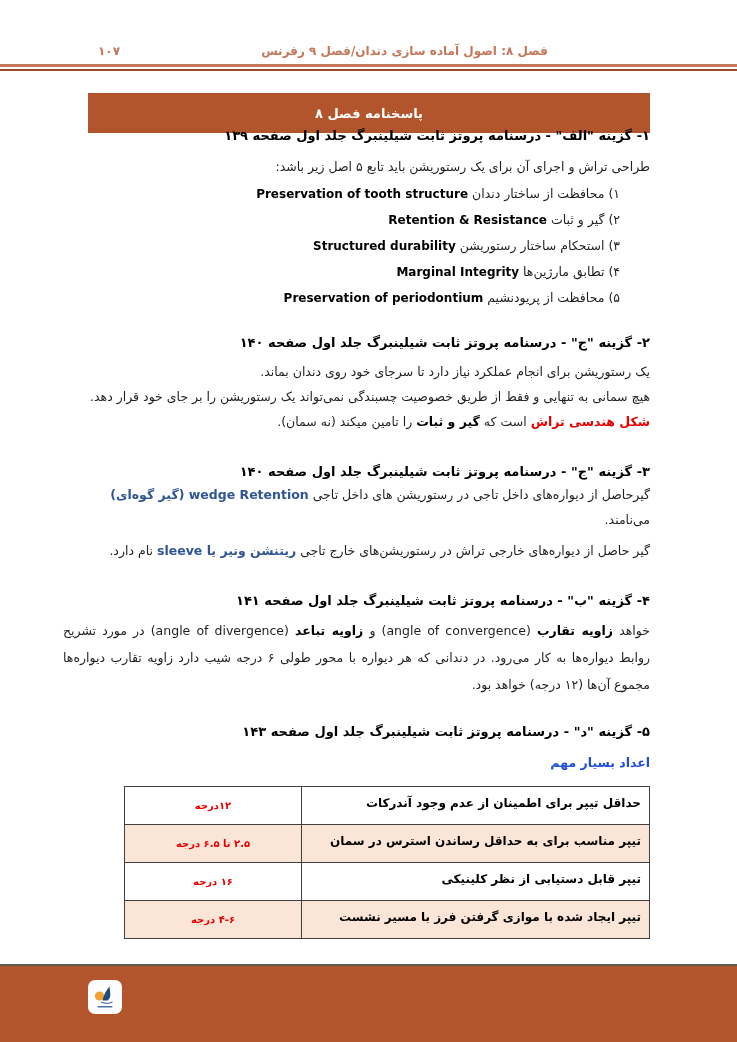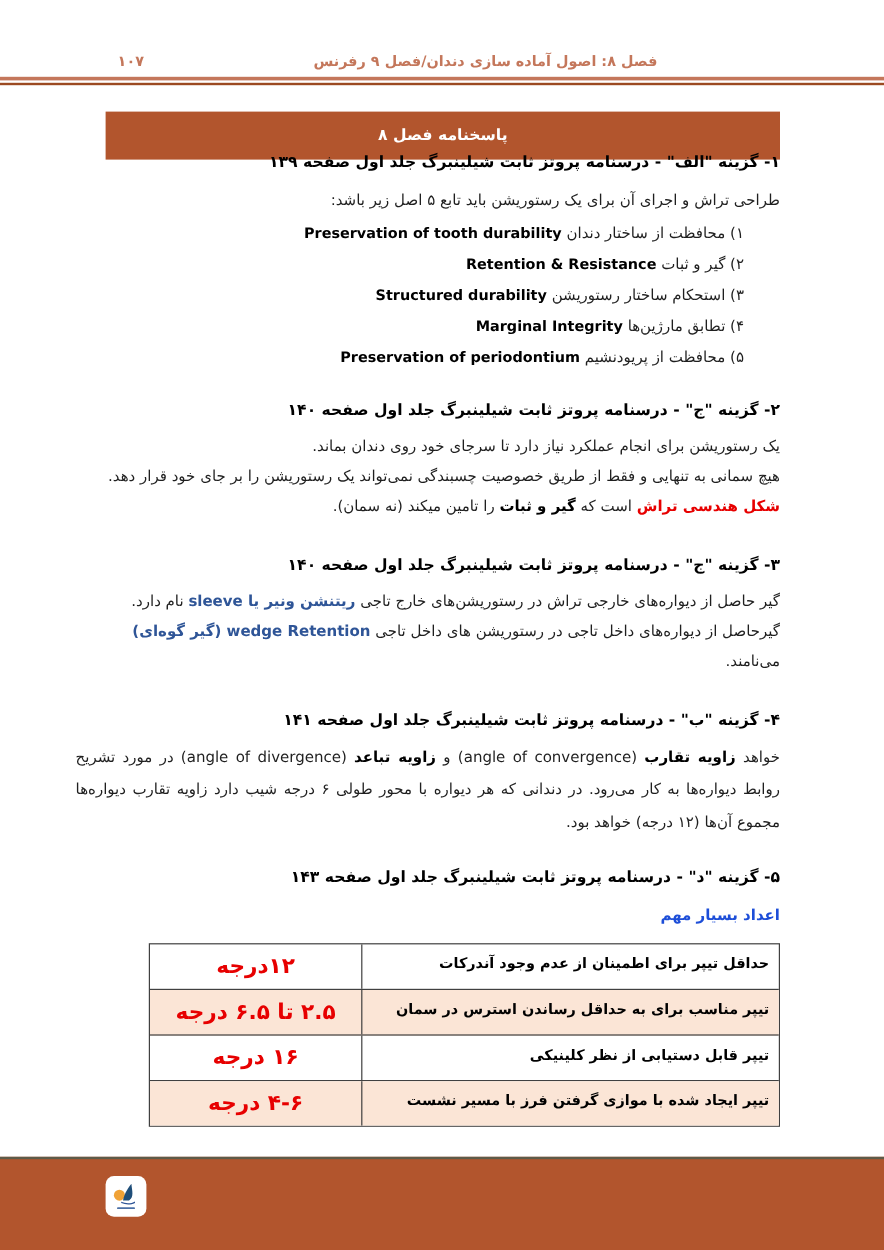--- a/index.html
+++ b/index.html
@@ -58,21 +58,21 @@
   }
   .trow{display:flex;flex-direction:row;border-bottom:1px solid #404040;}
   .trow:last-child{border-bottom:none;}
   .trow.shaded{background:#fbe5d6;}
   .cell-desc{
     flex:1;padding:6px 8px;font-weight:bold;font-size:12px;line-height:20px;color:#000;
   }
   .cell-value{
     width:168px;flex:none;border-left:none;
     display:flex;align-items:center;justify-content:center;
-    font-weight:bold;font-size:18px;color:#e70000;padding:6px 4px;
+    font-weight:bold;font-size:10px;color:#e70000;padding:6px 4px;
   }
   
   .trow .cell-value{border-right:1px solid #404040;}
 
   
   .footer-band{
     position:absolute;left:0;bottom:0;width:737px;height:78px;
     background:#b2552d;border-top:2px solid #5e5b49;box-sizing:border-box;
   }
   .logo-box{
@@ -91,40 +91,40 @@
 <div class="rule-thick"></div>
 <div class="rule-thin"></div>
 
 <div class="banner">پاسخنامه فصل ۸</div>
 
 <div class="content">
 
   <div class="sec-heading">۱- گزینه "الف" - درسنامه پروتز ثابت شیلینبرگ جلد اول صفحه ۱۳۹</div>
   <div class="intro body-line">طراحی تراش و اجرای آن برای یک رستوریشن باید تابع ۵ اصل زیر باشد:</div>
   <div class="principle-list">
-    <div class="principle-item"><span>۱) محافظت از ساختار دندان </span><span class="en">Preservation of tooth durability</span></div>
+    <div class="principle-item"><span>۱) محافظت از ساختار دندان </span><span class="en">Preservation of tooth structure</span></div>
     <div class="principle-item"><span>۲) گیر و ثبات </span><span class="en">Retention &amp; Resistance</span></div>
     <div class="principle-item"><span>۳) استحکام ساختار رستوریشن </span><span class="en">Structured durability</span></div>
     <div class="principle-item"><span>۴) تطابق مارژین‌ها </span><span class="en">Marginal Integrity</span></div>
     <div class="principle-item"><span>۵) محافظت از پریودنشیم </span><span class="en">Preservation of periodontium</span></div>
   </div>
 
   <div class="sec-heading mt-sec2">۲- گزینه "ج" - درسنامه پروتز ثابت شیلینبرگ جلد اول صفحه ۱۴۰</div>
   <div class="body-line first-line">یک رستوریشن برای انجام عملکرد نیاز دارد تا سرجای خود روی دندان بماند.</div>
   <div class="body-line">هیچ سمانی به تنهایی و فقط از طریق خصوصیت چسبندگی نمی‌تواند یک رستوریشن را بر جای خود قرار دهد.</div>
   <div class="body-line">
     <span class="red-bold">شکل هندسی تراش</span><span> است که </span><span class="bold">گیر و ثبات</span><span> را تامین میکند (نه سمان).</span>
   </div>
 
   <div class="sec-heading mt-sec3">۳- گزینه "ج" - درسنامه پروتز ثابت شیلینبرگ جلد اول صفحه ۱۴۰</div>
+  <div class="body-line">
+    <span>گیرحاصل از دیواره‌های داخل تاجی در رستوریشن های داخل تاجی </span><span class="blue-bold">wedge Retention (گیر گوه‌ای)</span><span> می‌نامند.</span>
+  </div>
   <div class="body-line first-line">
     <span>گیر حاصل از دیواره‌های خارجی تراش در رستوریشن‌های خارج تاجی </span><span class="blue-bold">ریتنشن ونیر یا sleeve</span><span> نام دارد.</span>
-  </div>
-  <div class="body-line">
-    <span>گیرحاصل از دیواره‌های داخل تاجی در رستوریشن های داخل تاجی </span><span class="blue-bold">wedge Retention (گیر گوه‌ای)</span><span> می‌نامند.</span>
   </div>
 
   <div class="sec-heading mt-sec4">۴- گزینه "ب" - درسنامه پروتز ثابت شیلینبرگ جلد اول صفحه ۱۴۱</div>
   <div class="justified">
     <span>خواهد </span><span class="bold">زاویه تقارب</span><span> (angle of convergence) و </span><span class="bold">زاویه تباعد</span><span> (angle of divergence) در مورد تشریح روابط دیواره‌ها به کار می‌رود. در دندانی که هر دیواره با محور طولی ۶ درجه شیب دارد زاویه تقارب دیواره‌ها مجموع آن‌ها (۱۲ درجه) خواهد بود.</span>
   </div>
 
   <div class="sec-heading mt-sec5">۵- گزینه "د" - درسنامه پروتز ثابت شیلینبرگ جلد اول صفحه ۱۴۳</div>
   <div class="subtitle">اعداد بسیار مهم</div>
 

